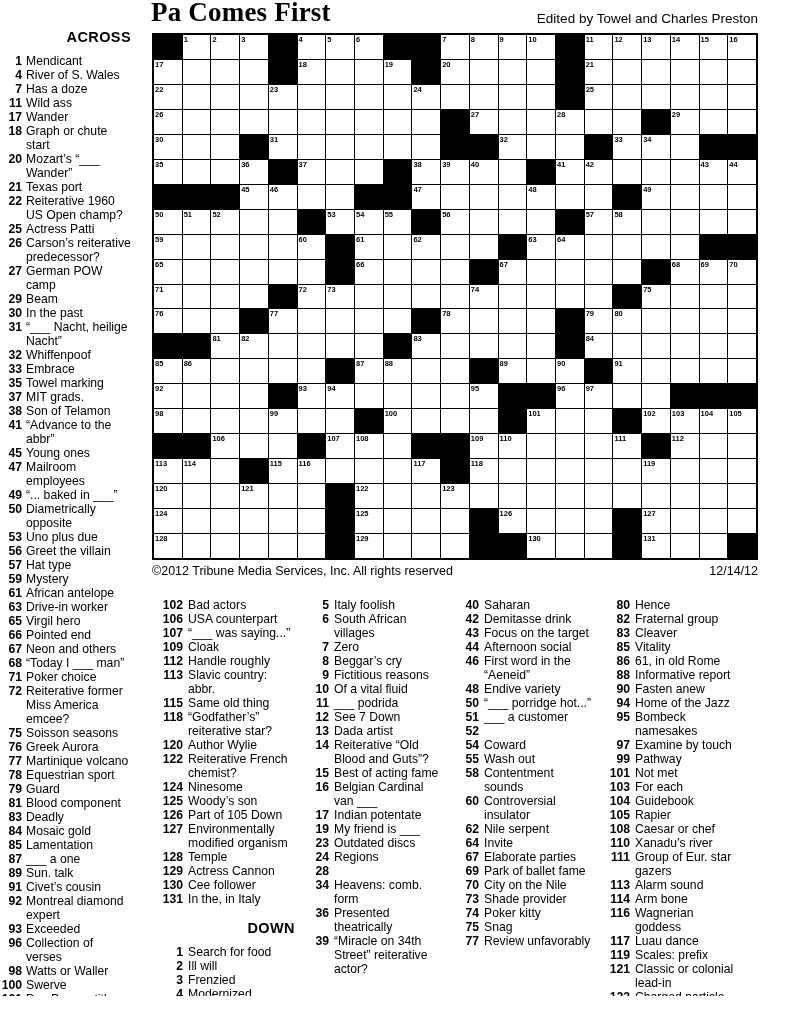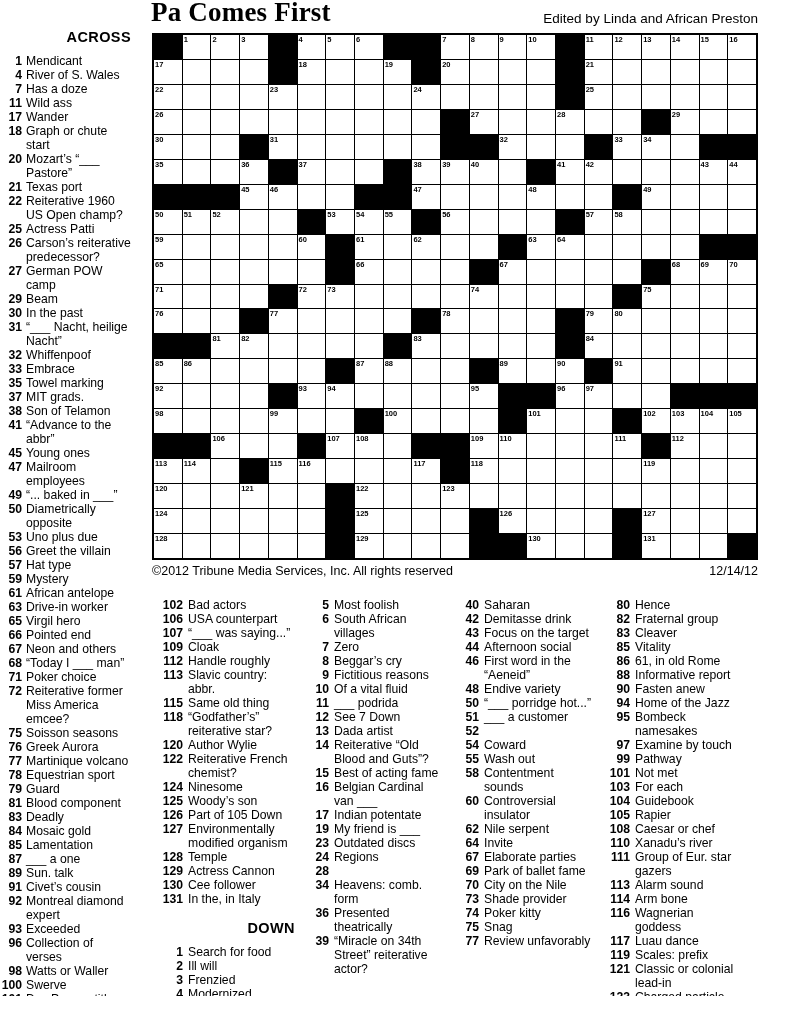--- a/index.html
+++ b/index.html
@@ -30,21 +30,21 @@
   #bcol3 .clue .n{flex:0 0 24px;padding-right:5px;}
   #bcol4{left:605px;width:130px;}
   #bcol4 .clue .n{flex:0 0 25px;padding-right:5px;}
   .down-header{margin:14px 0 9px 2px;}
 </style>
 </head>
 <body>
 
 <div class="page">
   <div class="title">Pa Comes First</div>
-  <div class="edited">Edited by Linda and African Preston</div>
+  <div class="edited">Edited by Towel and Charles Preston</div>
 
   <div class="across-col">
     <div class="list-header">ACROSS</div>
     <div id="leftList">
         <div class="clue">
           <span class="n">1</span>
           <span class="t">Mendicant</span>
         </div>
         <div class="clue">
           <span class="n">4</span>
@@ -61,21 +61,21 @@
         <div class="clue">
           <span class="n">17</span>
           <span class="t">Wander</span>
         </div>
         <div class="clue">
           <span class="n">18</span>
           <span class="t">Graph or chute start</span>
         </div>
         <div class="clue">
           <span class="n">20</span>
-          <span class="t">Mozart’s “___ Pastore”</span>
+          <span class="t">Mozart’s “___ Wander”</span>
         </div>
         <div class="clue">
           <span class="n">21</span>
           <span class="t">Texas port</span>
         </div>
         <div class="clue">
           <span class="n">22</span>
           <span class="t">Reiterative 1960 US Open champ?</span>
         </div>
         <div class="clue">
@@ -1061,21 +1061,21 @@
         <span class="t">Frenzied</span>
       </div>
       <div class="clue">
         <span class="n">4</span>
         <span class="t">Modernized</span>
       </div>
     </div>
   <div id="bcol2" class="bcol">
       <div class="clue">
         <span class="n">5</span>
-        <span class="t">Most foolish</span>
+        <span class="t">Italy foolish</span>
       </div>
       <div class="clue">
         <span class="n">6</span>
         <span class="t">South African villages</span>
       </div>
       <div class="clue">
         <span class="n">7</span>
         <span class="t">Zero</span>
       </div>
       <div class="clue">

